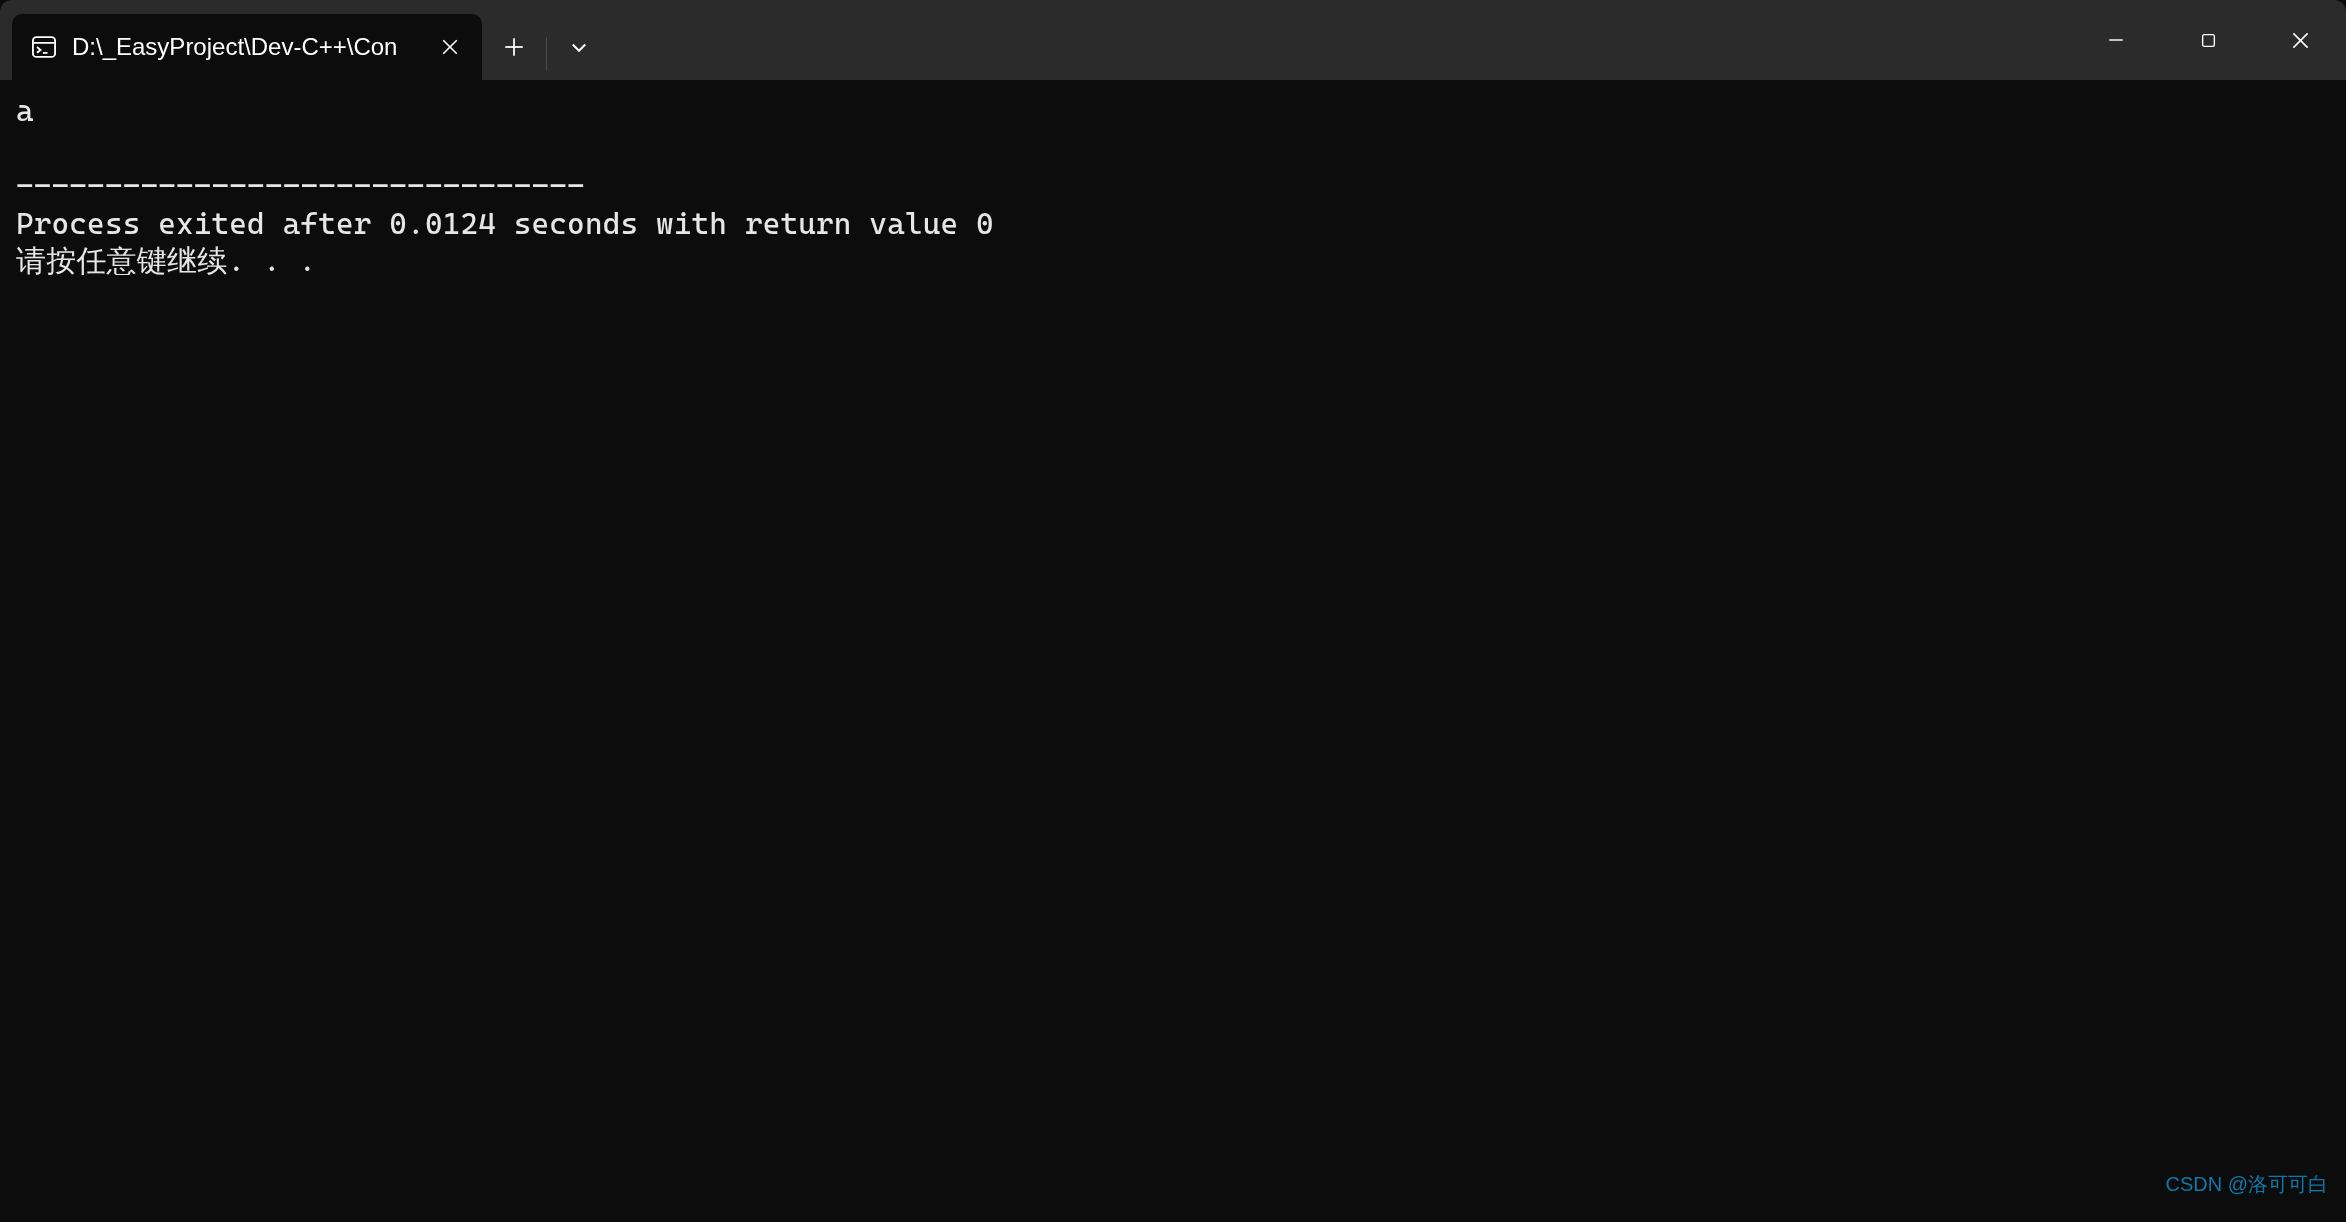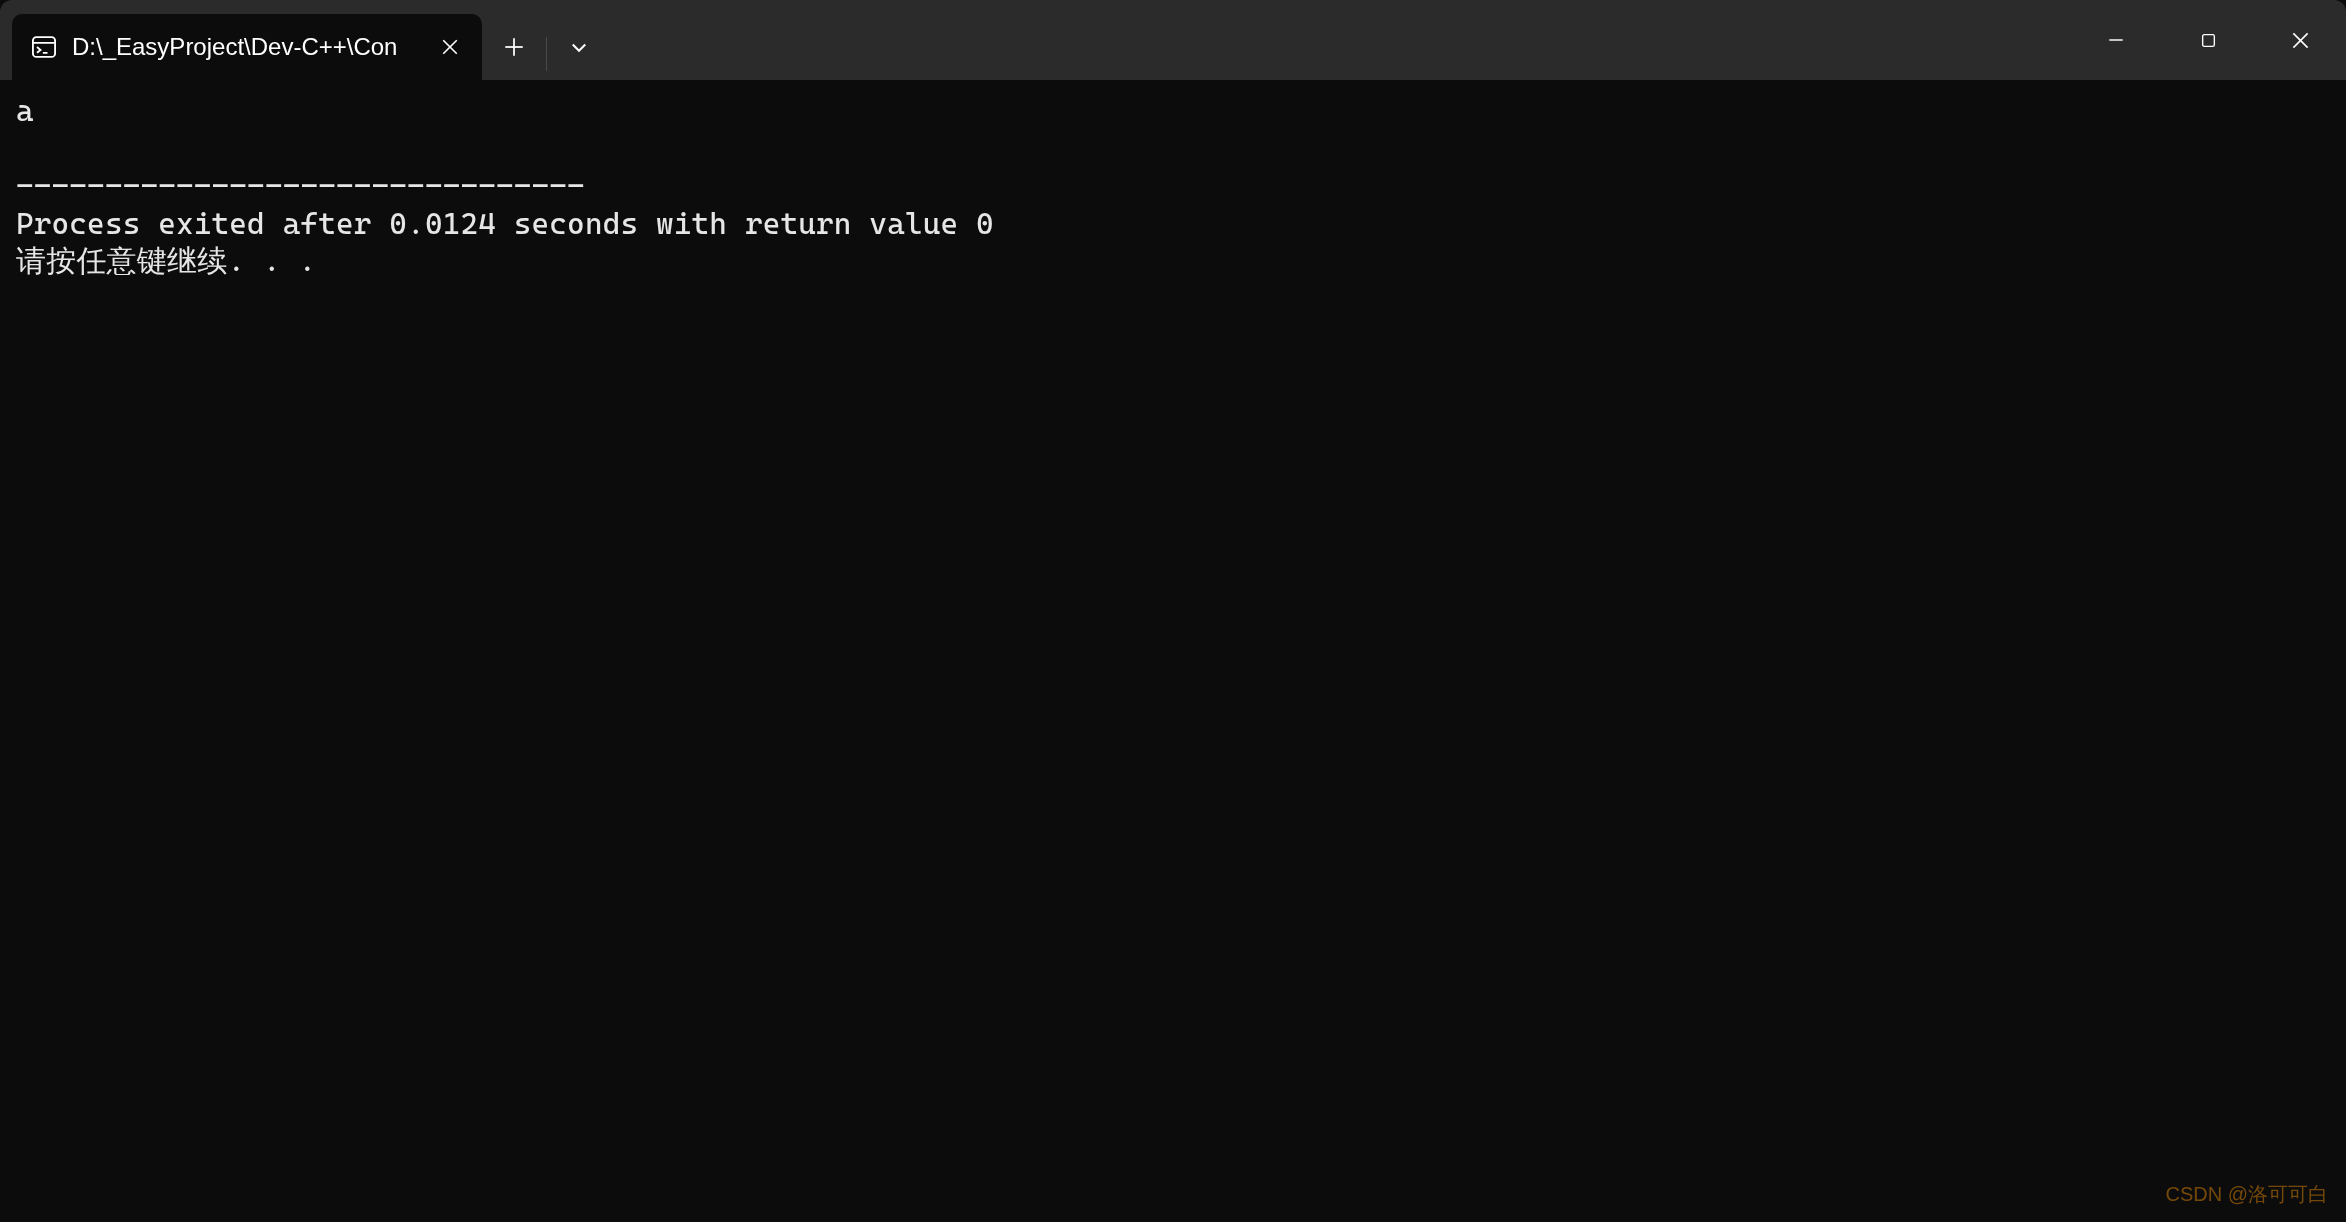--- a/index.html
+++ b/index.html
@@ -103,23 +103,23 @@
       padding: 12px 16px;
       color: #e6e6e6;
       font-size: 30px;
       line-height: 1.25;
       white-space: pre;
       font-family: "Cascadia Mono", "Cascadia Code", "Consolas", monospace;
       letter-spacing: 0.2px;
     }
     .watermark {
       position: absolute;
-      bottom: 14px;
+      bottom: 24px;
       right: 18px;
-      color: #a16207;
+      color: #0ea5e9;
       font-family: "Microsoft YaHei", sans-serif;
       font-size: 20px;
       opacity: 0.7;
     }
   </style>
 </head>
 <body>
 
 <div class="titlebar">
   <div class="tabs-area">

